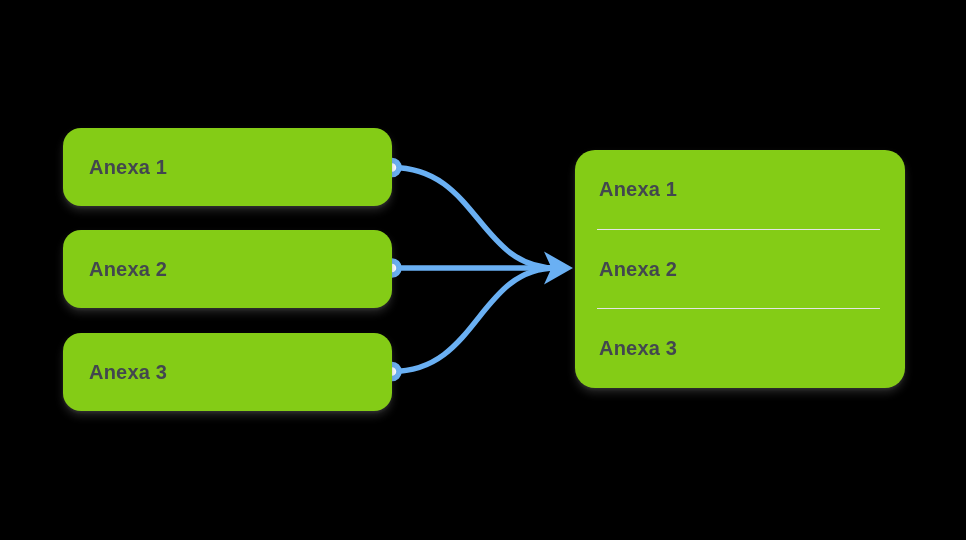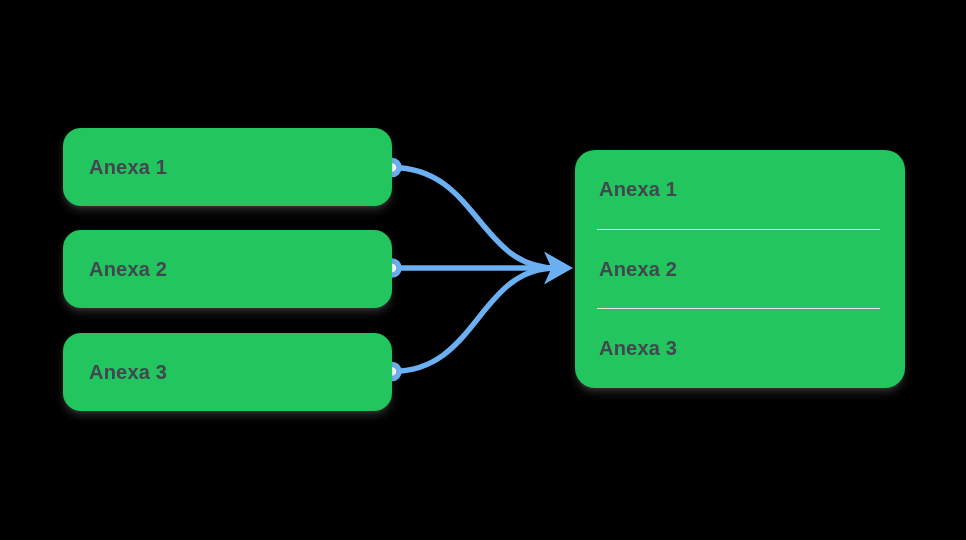--- a/index.html
+++ b/index.html
@@ -18,21 +18,21 @@
   .connector-layer {
     position: absolute;
     left: 0;
     top: 0;
     width: 966px;
     height: 540px;
     pointer-events: none;
   }
   .node {
     position: absolute;
-    background: #22c55e;
+    background: #84cc16;
     border-radius: 18px;
     box-shadow: 0 5px 9px rgba(125,125,125,0.28), 0 2px 3px rgba(90,90,90,0.22);
     text-align: center;
   }
   .src-node {
     left: 63px;
     width: 329px;
     height: 78px;
     display: flex;
     align-items: center;

